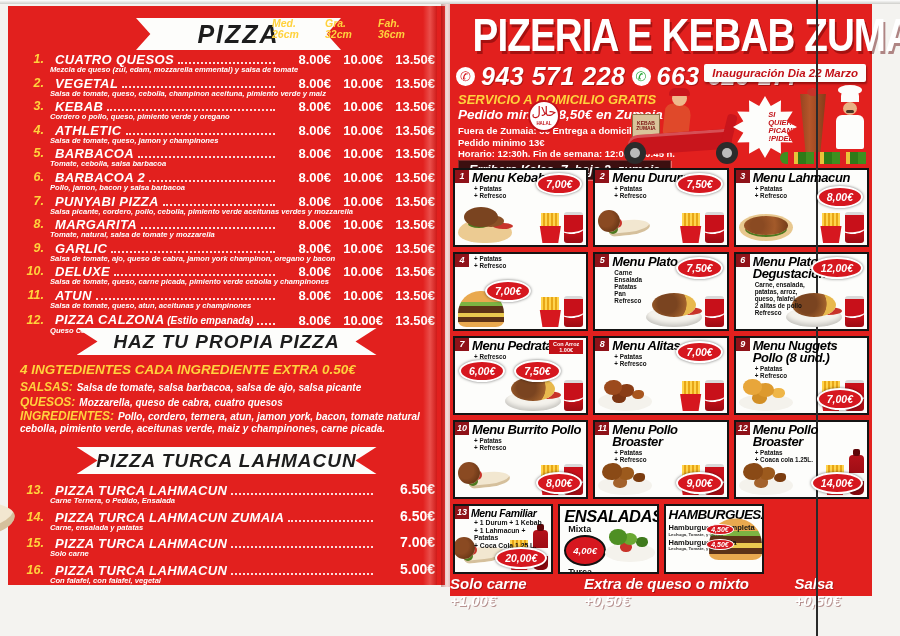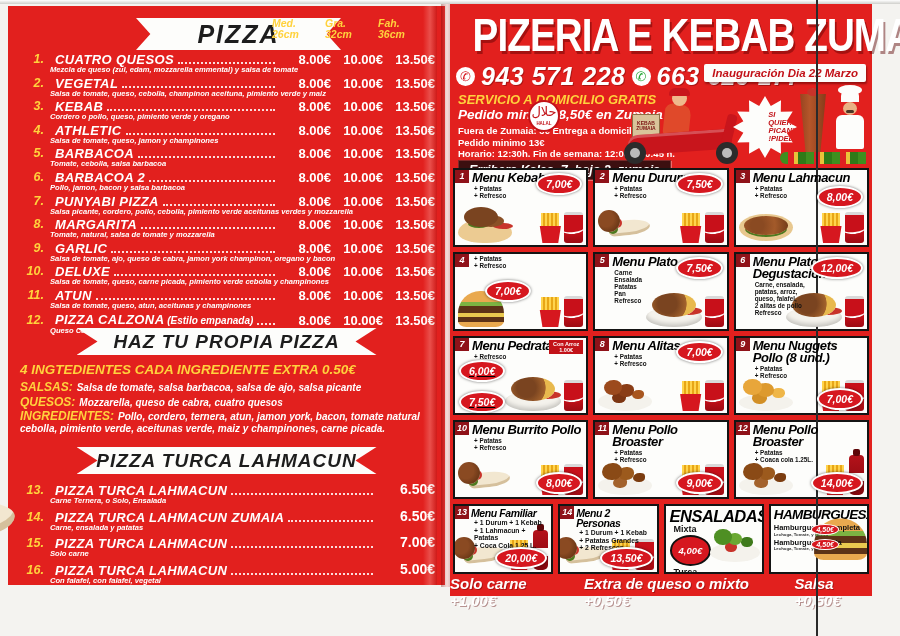--- a/index.html
+++ b/index.html
@@ -141,21 +141,21 @@
   .mc-extras { margin:1px 0 0 19px; position:relative; z-index:2; }
   .mc-extras div { color:#111; font-weight:bold; font-size:6.3px; line-height:7px; }
   .grid-bottom .mc-extras div { font-size:6.8px; line-height:7.6px; }
   .price-oval { position:absolute; background:#d6171f; color:#fff; font-weight:bold; font-style:italic;
                 font-size:10.5px; padding:3px 8px; border-radius:50%; border:2px solid #fff;
                 box-shadow:0 0 3px rgba(0,0,0,.55); z-index:4; white-space:nowrap; }
   .pos-tr { top:3px; right:4px; }
   .pos-tr2 { top:16px; right:4px; }
   .pos-ml { top:26px; left:30px; }
   .pos-br { bottom:3px; right:4px; }
-  .price-stack { position:absolute; left:4px; top:22px; display:flex; flex-direction:column; gap:9px; z-index:4;text-decoration:underline; }
+  .price-stack { position:absolute; left:4px; top:22px; display:flex; flex-direction:row; gap:9px; z-index:4; }
   .price-stack .price-oval { position:static; }
   .mc-badge { position:absolute; top:2px; right:3px; background:#c21218; padding:1px 4px; z-index:4; }
   .mc-badge div { color:#fff; font-weight:bold; font-size:5.5px; line-height:6px; text-align:center; }
 
   .photos { position:absolute; left:3px; right:3px; bottom:2px; display:flex; justify-content:flex-end;
             align-items:flex-end; gap:3px; z-index:1; }
   .ph { position:relative; flex:none; }
   .ph.main { margin-right:auto; }
 
   
@@ -419,21 +419,21 @@
       <div class="ribbon ribbon-mid">PIZZA TURCA LAHMACUN</div>
     </div>
     <div class="turca-list">
         <div class="pz">
           <div class="pz-top">
             <div class="pz-num">13.</div>
             <div class="pz-name">PIZZA TURCA LAHMACUN</div>
             <div class="pz-dots"></div>
             <div class="tz-price">6.50€</div>
           </div>
-          <div class="pz-desc">Carne Ternera, o Solo, Ensalada</div>
+          <div class="pz-desc">Carne Ternera, o Pedido, Ensalada</div>
         </div>
         <div class="pz">
           <div class="pz-top">
             <div class="pz-num">14.</div>
             <div class="pz-name">PIZZA TURCA LAHMACUN ZUMAIA</div>
             <div class="pz-dots"></div>
             <div class="tz-price">6.50€</div>
           </div>
           <div class="pz-desc">Carne, ensalada y patatas</div>
         </div>
@@ -711,35 +711,20 @@
             <div>+ 1 Durum + 1 Kebab</div>
             <div>+ 1 Lahmacun + Patatas</div>
             <div>+ Coca Cola 1.25 L.</div>
           </div>
           <div class="photos">
             <div class="ph ph-durum main"></div>
             <div class="ph ph-fries"></div>
             <div class="ph ph-bottle"></div>
           </div>
           <div class="price-oval pos-br">20,00€</div>
-        </div>
-        <div class="menu-card">
-          <div class="num-badge">14</div>
-          <div class="mc-title">Menu 2 Personas</div>
-          <div class="mc-extras">
-            <div>+ 1 Durum + 1 Kebab</div>
-            <div>+ Patatas Grandes</div>
-            <div>+ 2 Refrescos</div>
-          </div>
-          <div class="photos">
-            <div class="ph ph-durum main"></div>
-            <div class="ph ph-fries"></div>
-            <div class="ph ph-cola"></div>
-          </div>
-          <div class="price-oval pos-br">13,50€</div>
         </div>
         <div class="menu-card" id="ens-panel">
         <div class="ens-title">ENSALADAS</div>
         <div class="ens-item-name">Mixta</div>
         <div><span class="ens-oval">4,00€</span></div>
         <div class="ens-item-name">Turca</div>
         <div><span class="ens-oval">4,00€</span></div>
         <div class="ens-photo ph ph-salad"></div>
       </div>
       <div class="menu-card">

